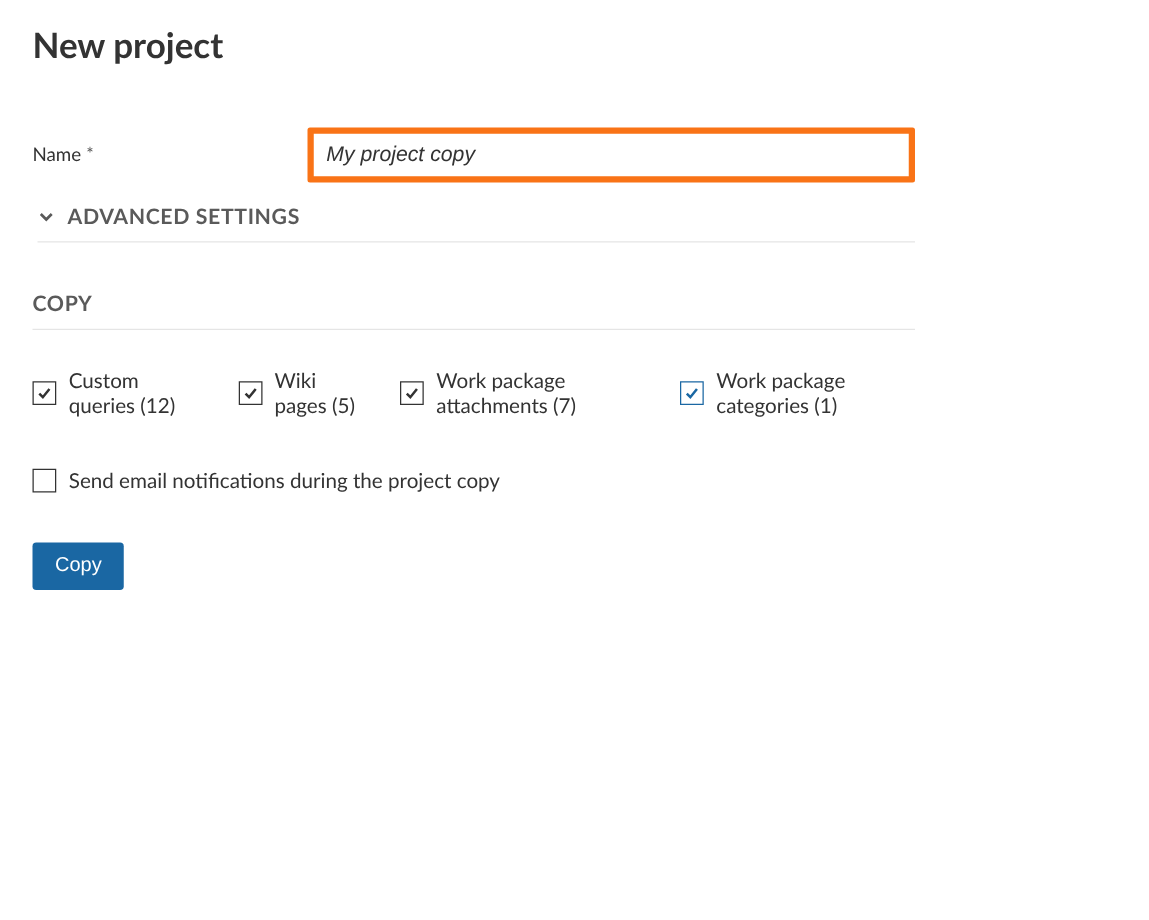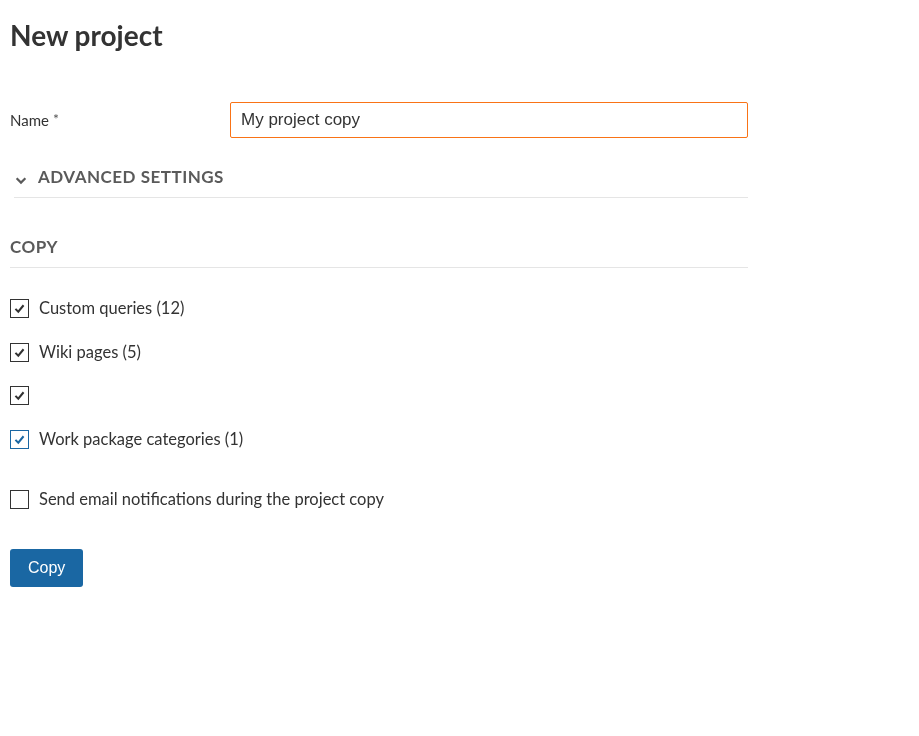--- a/index.html
+++ b/index.html
@@ -7,33 +7,33 @@
       margin: 0;
       padding: 0;
     }
     body {
       font-family: -apple-system, BlinkMacSystemFont, "Segoe UI", "Lato", sans-serif;
       color: #333;
       background: #fff;
       padding: 0;
     }
     .container {
-      padding: 18px 10px;
+      padding: 18px 26px;
       width: 758px;
     }
     h1 {
       font-size: 28px;
       font-weight: 700;
       color: #333;
       margin-bottom: 50px;
     }
     .form-row {
       display: flex;
       align-items: center;
-      margin-bottom: 28px;
+      margin-bottom: 16px;
     }
     .label-col {
       width: 220px;
       flex-shrink: 0;
       display: flex;
       align-items: center;
       gap: 4px;
     }
     .label-col label {
       font-size: 15px;
@@ -45,27 +45,28 @@
       position: relative;
       top: -2px;
     }
     .input-col {
       flex: 1;
     }
     .text-input {
       width: 100%;
       padding: 7px 10px;
       font-size: 17px;
-      border: 1px solid #f97316;
+      border: 5px solid #f97316;
       border-radius: 2px;
       color: #333;
+      font-style: italic;
     }
     .section-toggle {
       display: flex;
-      align-items: flex-end;
+      align-items: center;
       gap: 10px;
       cursor: pointer;
       user-select: none;
       padding-bottom: 10px;
       border-bottom: 1px solid #e5e5e5;
       margin-bottom: 38px;
       margin-left: 4px;
     }
     .chevron {
       width: 14px;
@@ -90,21 +91,20 @@
       font-weight: 700;
       letter-spacing: 0.5px;
       color: #5a5a5a;
       text-transform: uppercase;
       padding-bottom: 10px;
       border-bottom: 1px solid #e5e5e5;
       margin-bottom: 30px;
     }
     .checkbox-list {
       display: flex;
-      flex-direction: column;
       gap: 24px;
       margin-bottom: 40px;
     }
     .checkbox-row {
       display: flex;
       align-items: center;
       gap: 10px;
     }
     .chk {
       width: 19px;
@@ -195,20 +195,21 @@
           </svg>
         </span>
         <label class="checkbox-label">Wiki pages (5)</label>
       </div>
       <div class="checkbox-row">
         <span class="chk checked">
           <svg viewBox="0 0 16 16">
             <path d="M3 8.5 L6.5 12 L13 4"></path>
           </svg>
         </span>
+        <label class="checkbox-label">Work package attachments (7)</label>
       </div>
       <div class="checkbox-row">
         <span class="chk checked focused">
           <svg viewBox="0 0 16 16">
             <path d="M3 8.5 L6.5 12 L13 4"></path>
           </svg>
         </span>
         <label class="checkbox-label">Work package categories (1)</label>
       </div>
     </div>

